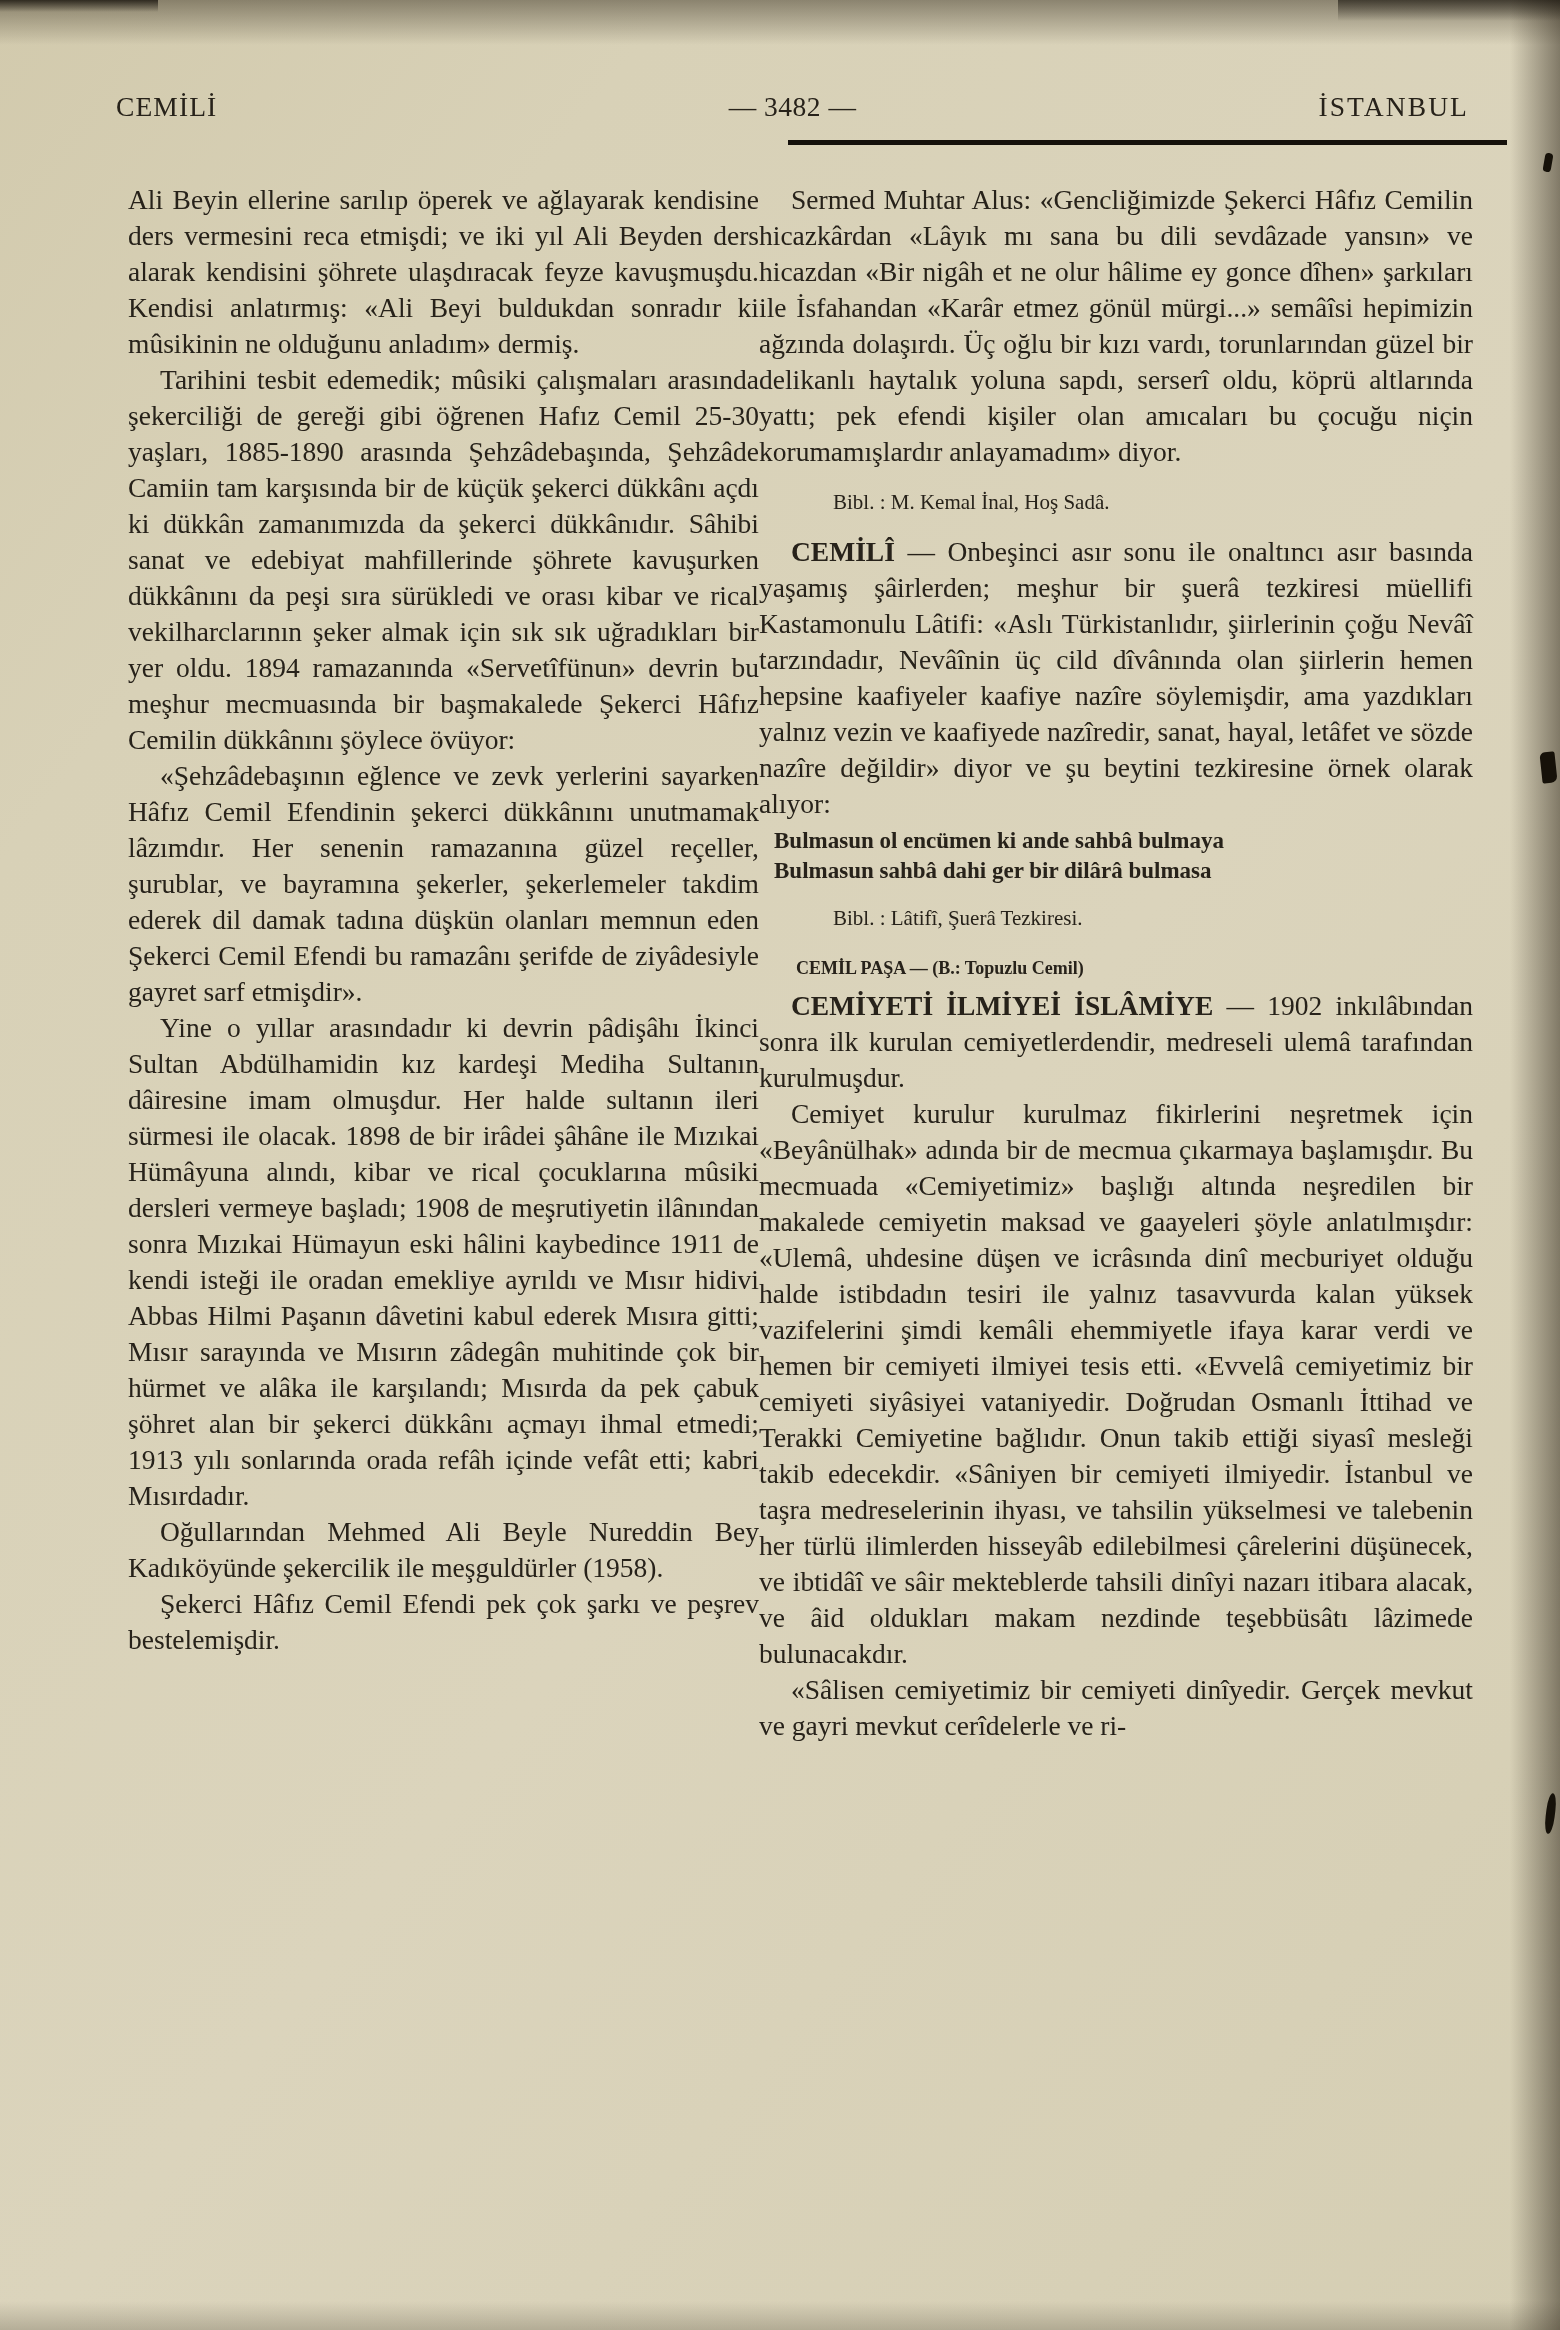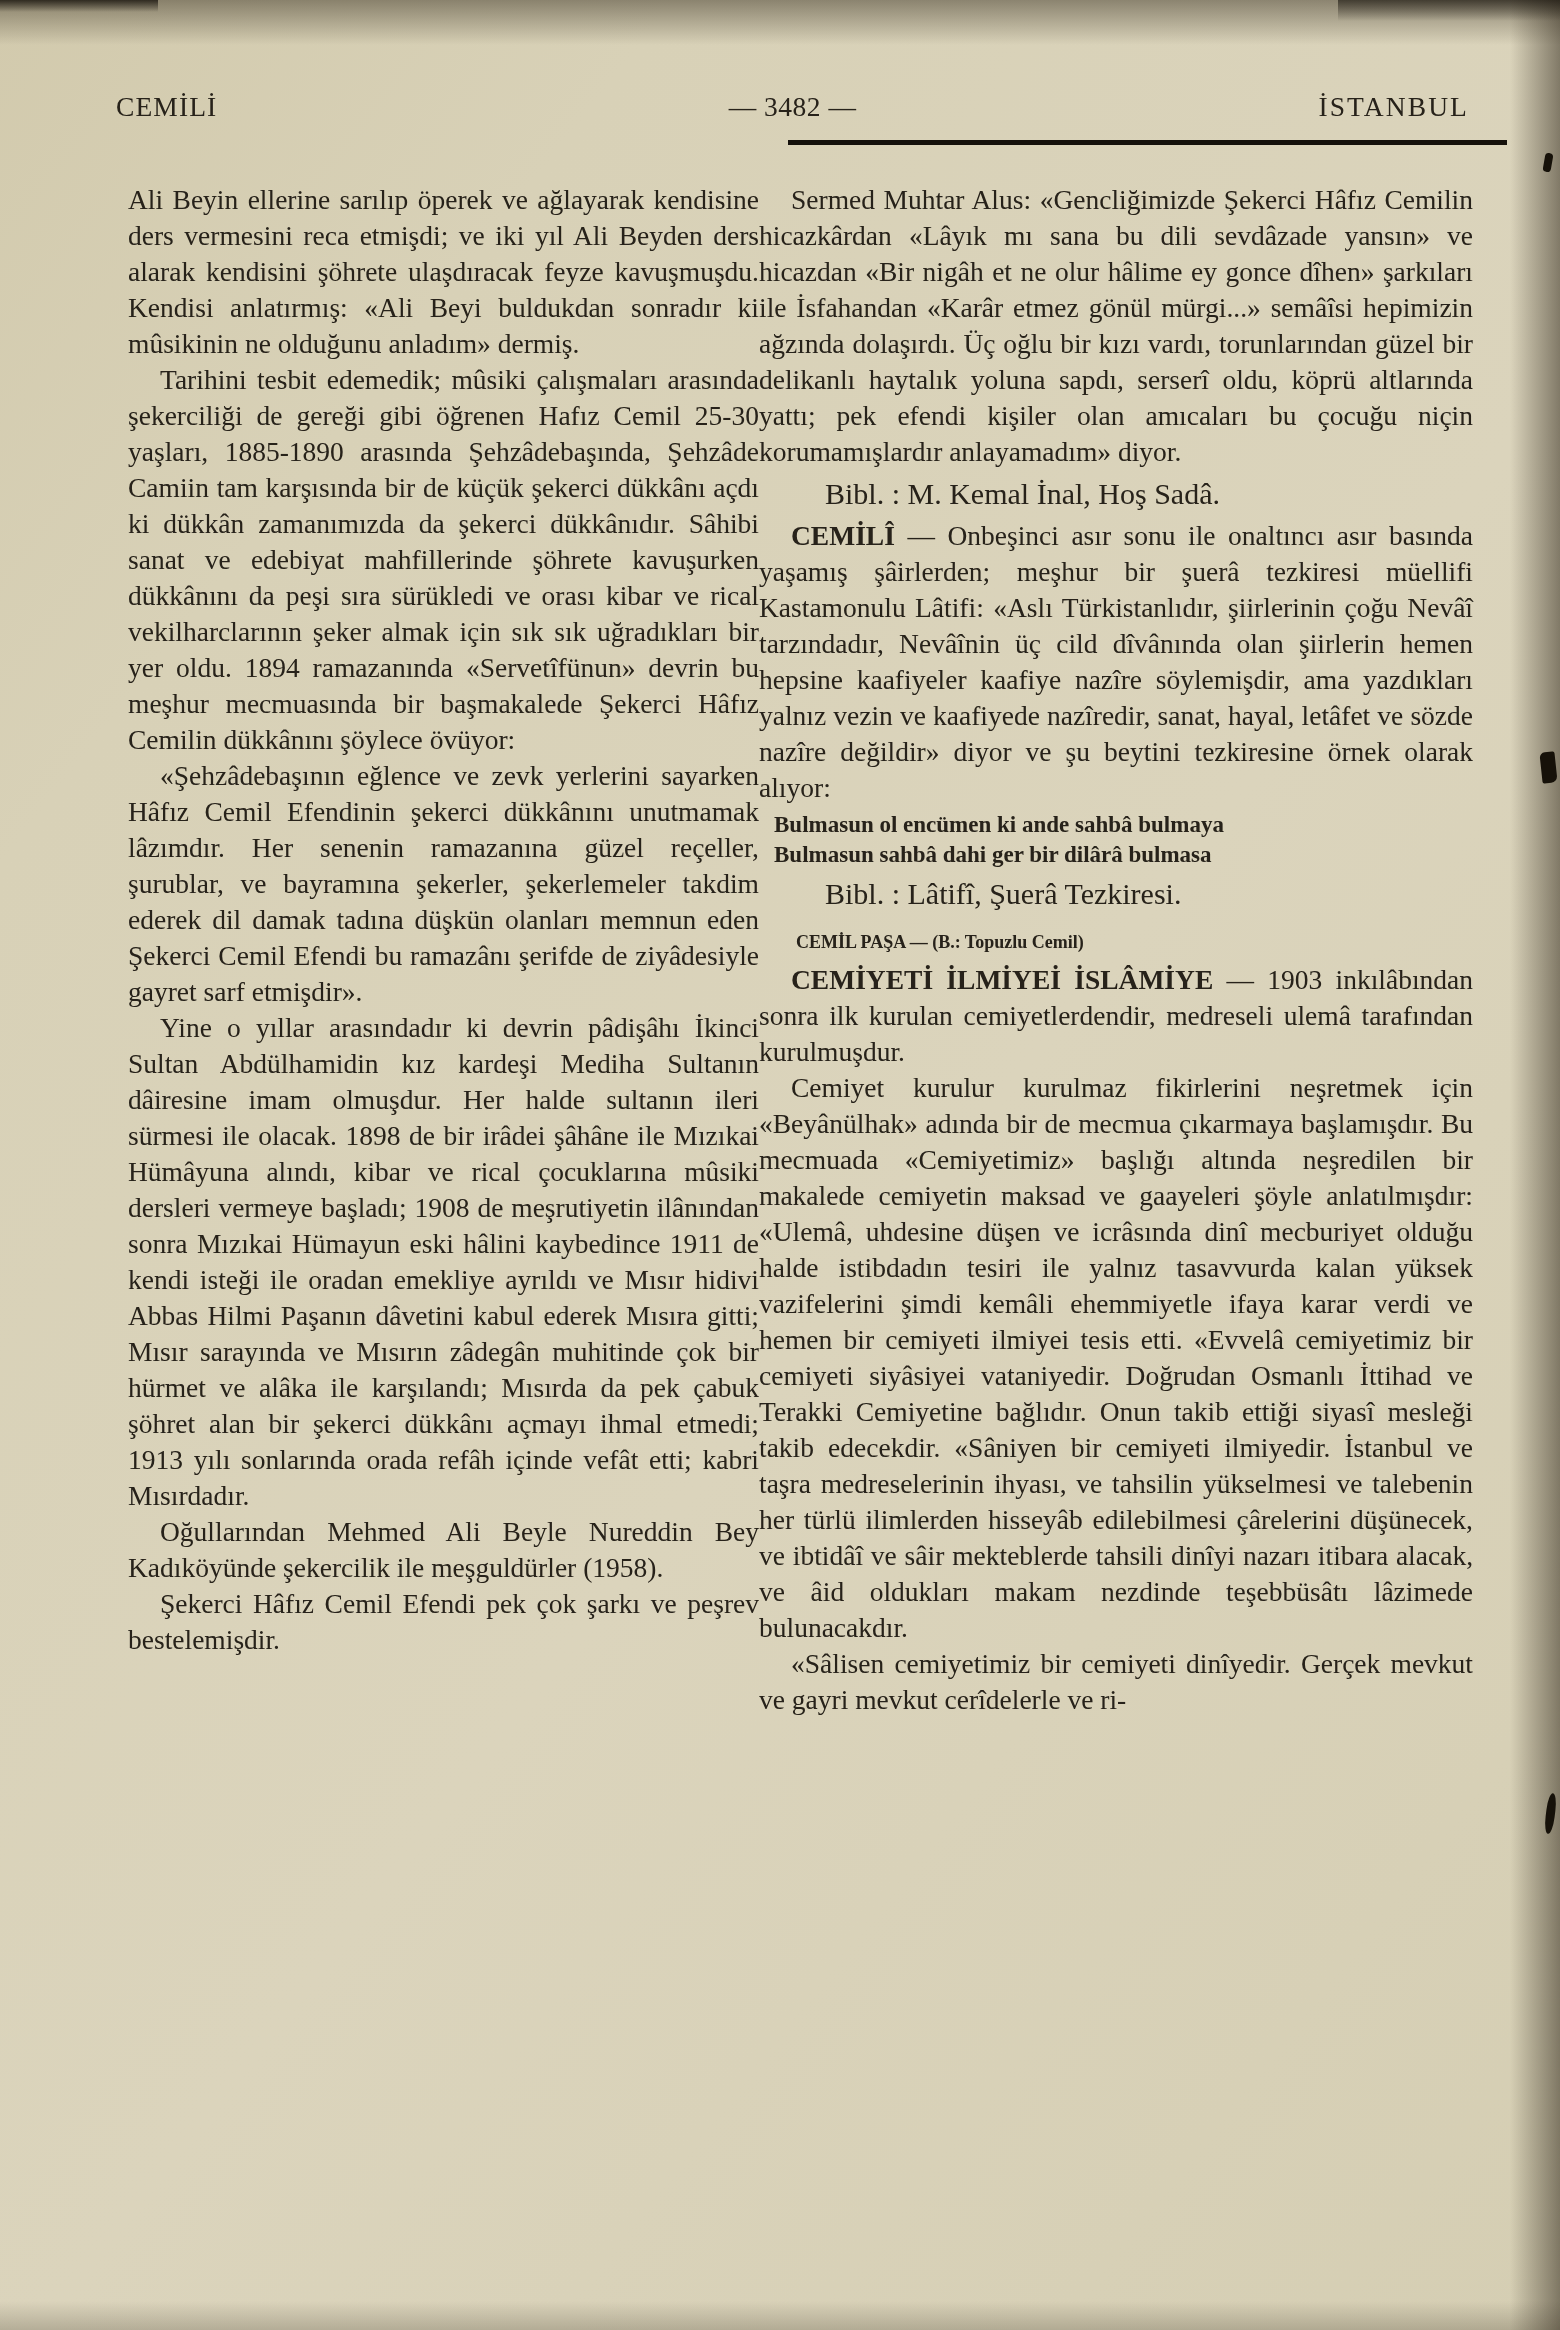--- a/index.html
+++ b/index.html
@@ -55,22 +55,22 @@
     margin: 0;
     font-size: 27.5px;
     line-height: 36px;
     text-align: justify;
     text-indent: 32px;
   }
   .no-indent { text-indent: 0; }
   .lead { font-weight: bold; }
 
   .bibl {
-    margin: 8px;
-    font-size: 30px;
+    margin: 16px;
+    font-size: 21px;
     line-height: 32px;
     text-indent: 58px;
   }
   .verse {
     margin: 4.2px 0 1.1px 15px;
     font-weight: bold;
     font-size: 23px;
     line-height: 30px;
   }
   .verse-line { white-space: nowrap; }
@@ -116,21 +116,21 @@
 
       <div class="verse">
         <div class="verse-line">Bulmasun ol encümen ki ande sahbâ bulmaya</div>
         <div class="verse-line">Bulmasun sahbâ dahi ger bir dilârâ bulmasa</div>
       </div>
       <p class="bibl">Bibl. : Lâtifî, Şuerâ Tezkiresi.</p>
 
       <p class="entry-heading">CEMİL PAŞA — (B.: Topuzlu Cemil)</p>
 
       <p class="body-p mt-entry">
-        <b class="lead">CEMİYETİ İLMİYEİ İSLÂMİYE</b><span> — 1903 inkılâbından sonra ilk kurulan cemiyetlerdendir, medreseli ulemâ tarafından kurulmuşdur.</span>
+        <b class="lead">CEMİYETİ İLMİYEİ İSLÂMİYE</b><span> — 1902 inkılâbından sonra ilk kurulan cemiyetlerdendir, medreseli ulemâ tarafından kurulmuşdur.</span>
       </p>
 
       <p class="body-p">Cemiyet kurulur kurulmaz fikirlerini neşretmek için «Beyânülhak» adında bir de mecmua çıkarmaya başlamışdır. Bu mecmuada «Cemiyetimiz» başlığı altında neşredilen bir makalede cemiyetin maksad ve gaayeleri şöyle anlatılmışdır: «Ulemâ, uhdesine düşen ve icrâsında dinî mecburiyet olduğu halde istibdadın tesiri ile yalnız tasavvurda kalan yüksek vazifelerini şimdi kemâli ehemmiyetle ifaya karar verdi ve hemen bir cemiyeti ilmiyei tesis etti. «Evvelâ cemiyetimiz bir cemiyeti siyâsiyei vataniyedir. Doğrudan Osmanlı İttihad ve Terakki Cemiyetine bağlıdır. Onun takib ettiği siyasî mesleği takib edecekdir. «Sâniyen bir cemiyeti ilmiyedir. İstanbul ve taşra medreselerinin ihyası, ve tahsilin yükselmesi ve talebenin her türlü ilimlerden hisseyâb edilebilmesi çârelerini düşünecek, ve ibtidâî ve sâir mekteblerde tahsili dinîyi nazarı itibara alacak, ve âid oldukları makam nezdinde teşebbüsâtı lâzimede bulunacakdır.</p>
       <p class="body-p">«Sâlisen cemiyetimiz bir cemiyeti dinîyedir. Gerçek mevkut ve gayri mevkut cerîdelerle ve ri-</p>
     </div>
 
   </div>
 
   <div class="shade-top"></div>
   <div class="shade-right"></div>

